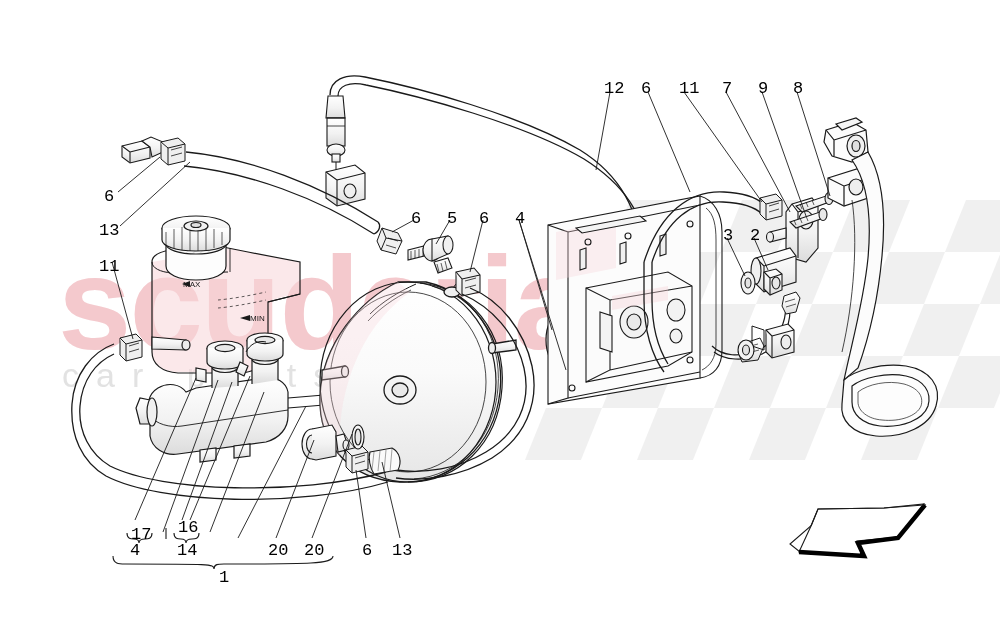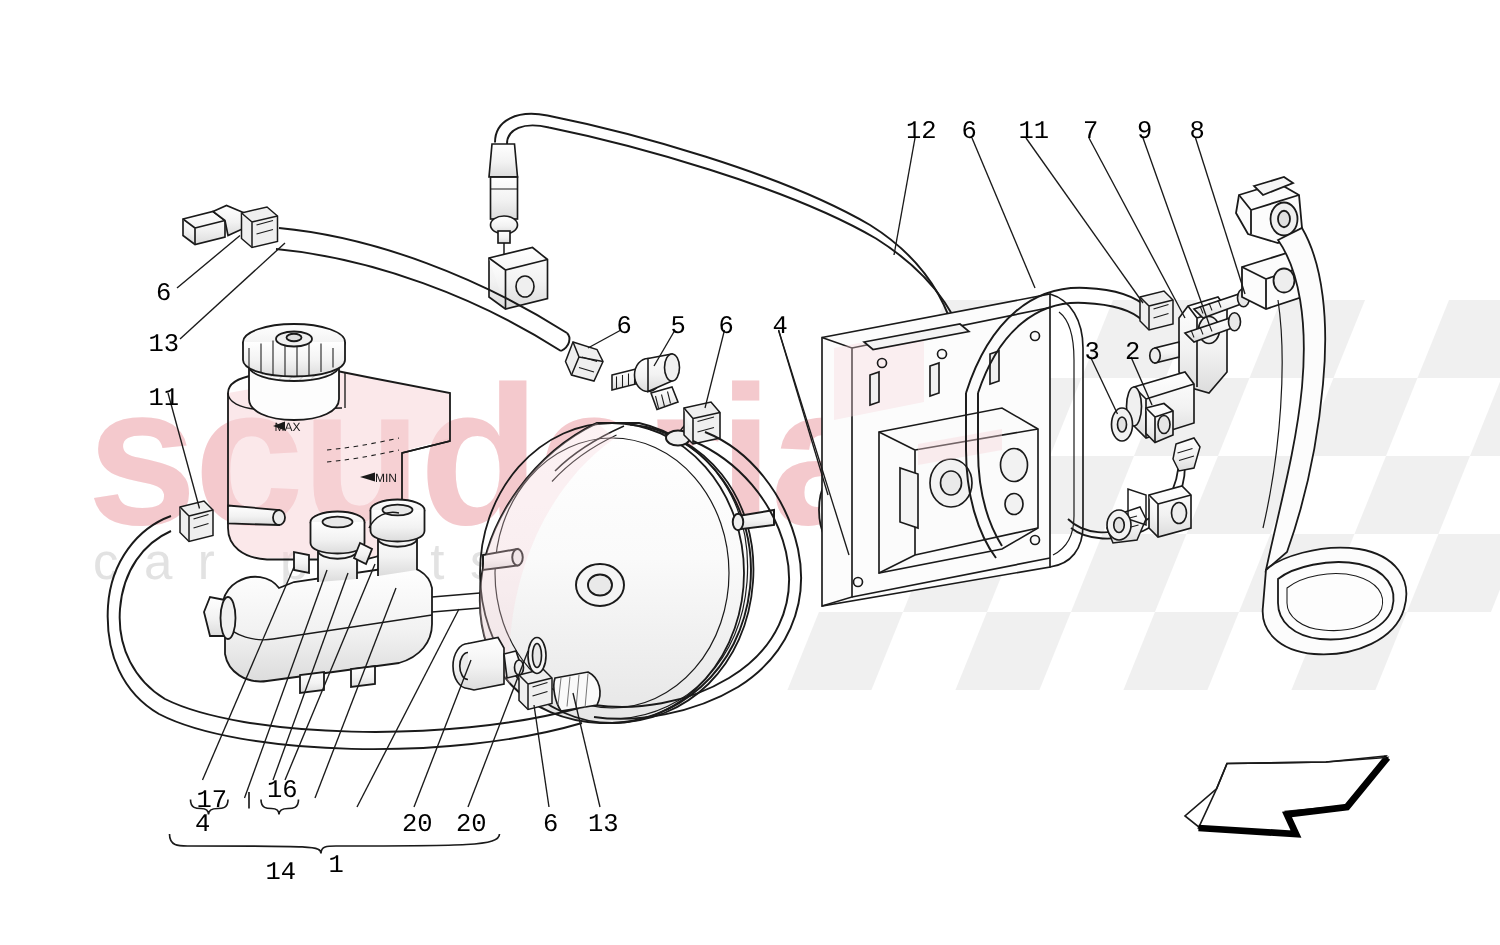--- a/index.html
+++ b/index.html
@@ -481,20 +481,20 @@
   <div class="lbl" style="left:722px;top:80px;">7</div>
   <div class="lbl" style="left:758px;top:80px;">9</div>
   <div class="lbl" style="left:793px;top:80px;">8</div>
 
   <div class="lbl" style="left:723px;top:227px;">3</div>
   <div class="lbl" style="left:750px;top:227px;">2</div>
 
   <div class="lbl" style="left:131px;top:526px;">17</div>
   <div class="lbl" style="left:130px;top:542px;">4</div>
   <div class="lbl" style="left:178px;top:519px;">16</div>
-  <div class="lbl" style="left:177px;top:542px;margin-top:32px;">14</div>
+  <div class="lbl" style="left:177px;top:542px;">14</div>
   <div class="lbl" style="left:268px;top:542px;">20</div>
   <div class="lbl" style="left:304px;top:542px;">20</div>
   <div class="lbl" style="left:362px;top:542px;">6</div>
   <div class="lbl" style="left:392px;top:542px;">13</div>
   <div class="lbl" style="left:219px;top:569px;">1</div>
 
 </div>
 
 </body></html>

